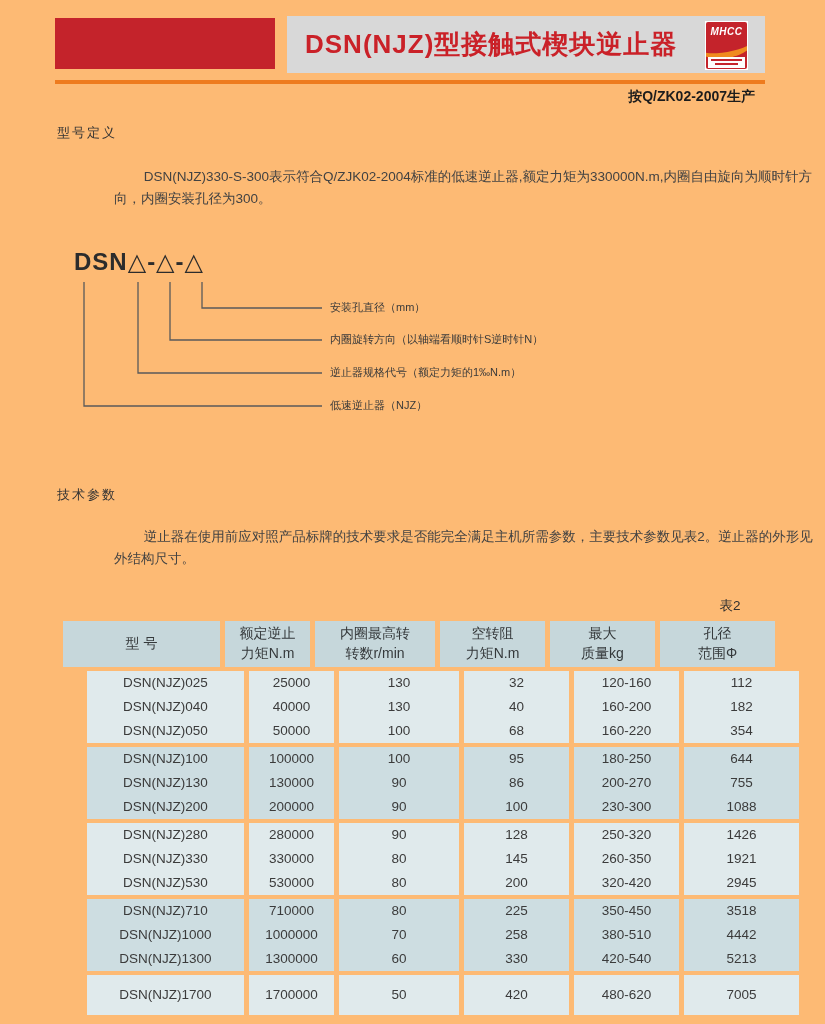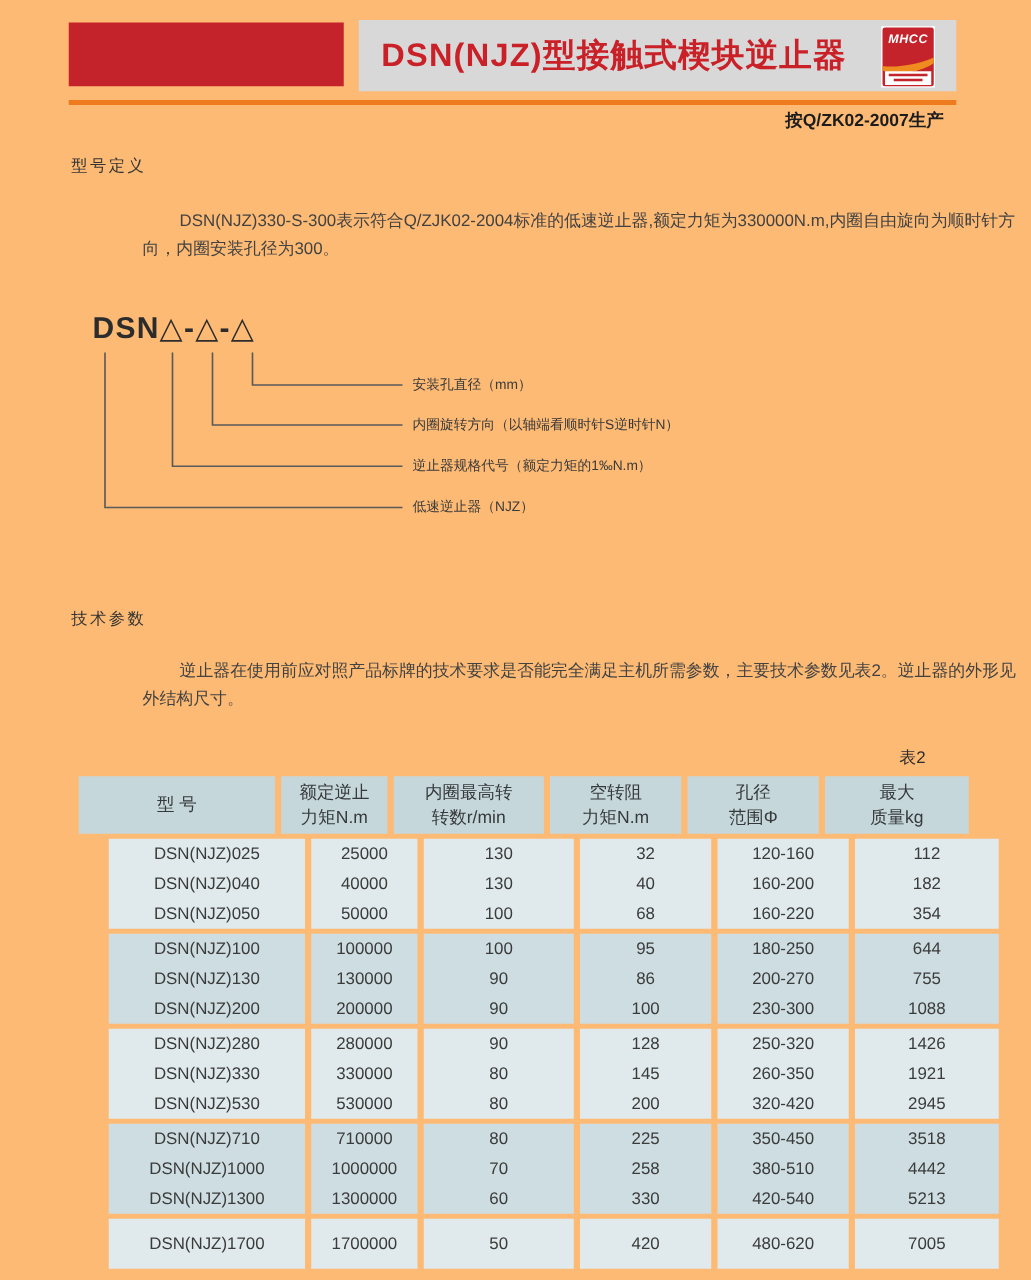--- a/index.html
+++ b/index.html
@@ -107,26 +107,26 @@
         </div>
         <div class="cell">
           <div>内圈最高转</div>
           <div>转数r/min</div>
         </div>
         <div class="cell">
           <div>空转阻</div>
           <div>力矩N.m</div>
         </div>
         <div class="cell">
+          <div>最大</div>
+          <div>质量kg</div>
+        </div>
+        <div class="cell">
           <div>孔径</div>
           <div>范围Φ</div>
-        </div>
-        <div class="cell">
-          <div>最大</div>
-          <div>质量kg</div>
         </div>
       </div>
     <div>
         <div class="trow tgroup light">
           <div class="cell">
             <div class="line">DSN(NJZ)025</div>
             <div class="line">DSN(NJZ)040</div>
             <div class="line">DSN(NJZ)050</div>
           </div>
           <div class="cell">

